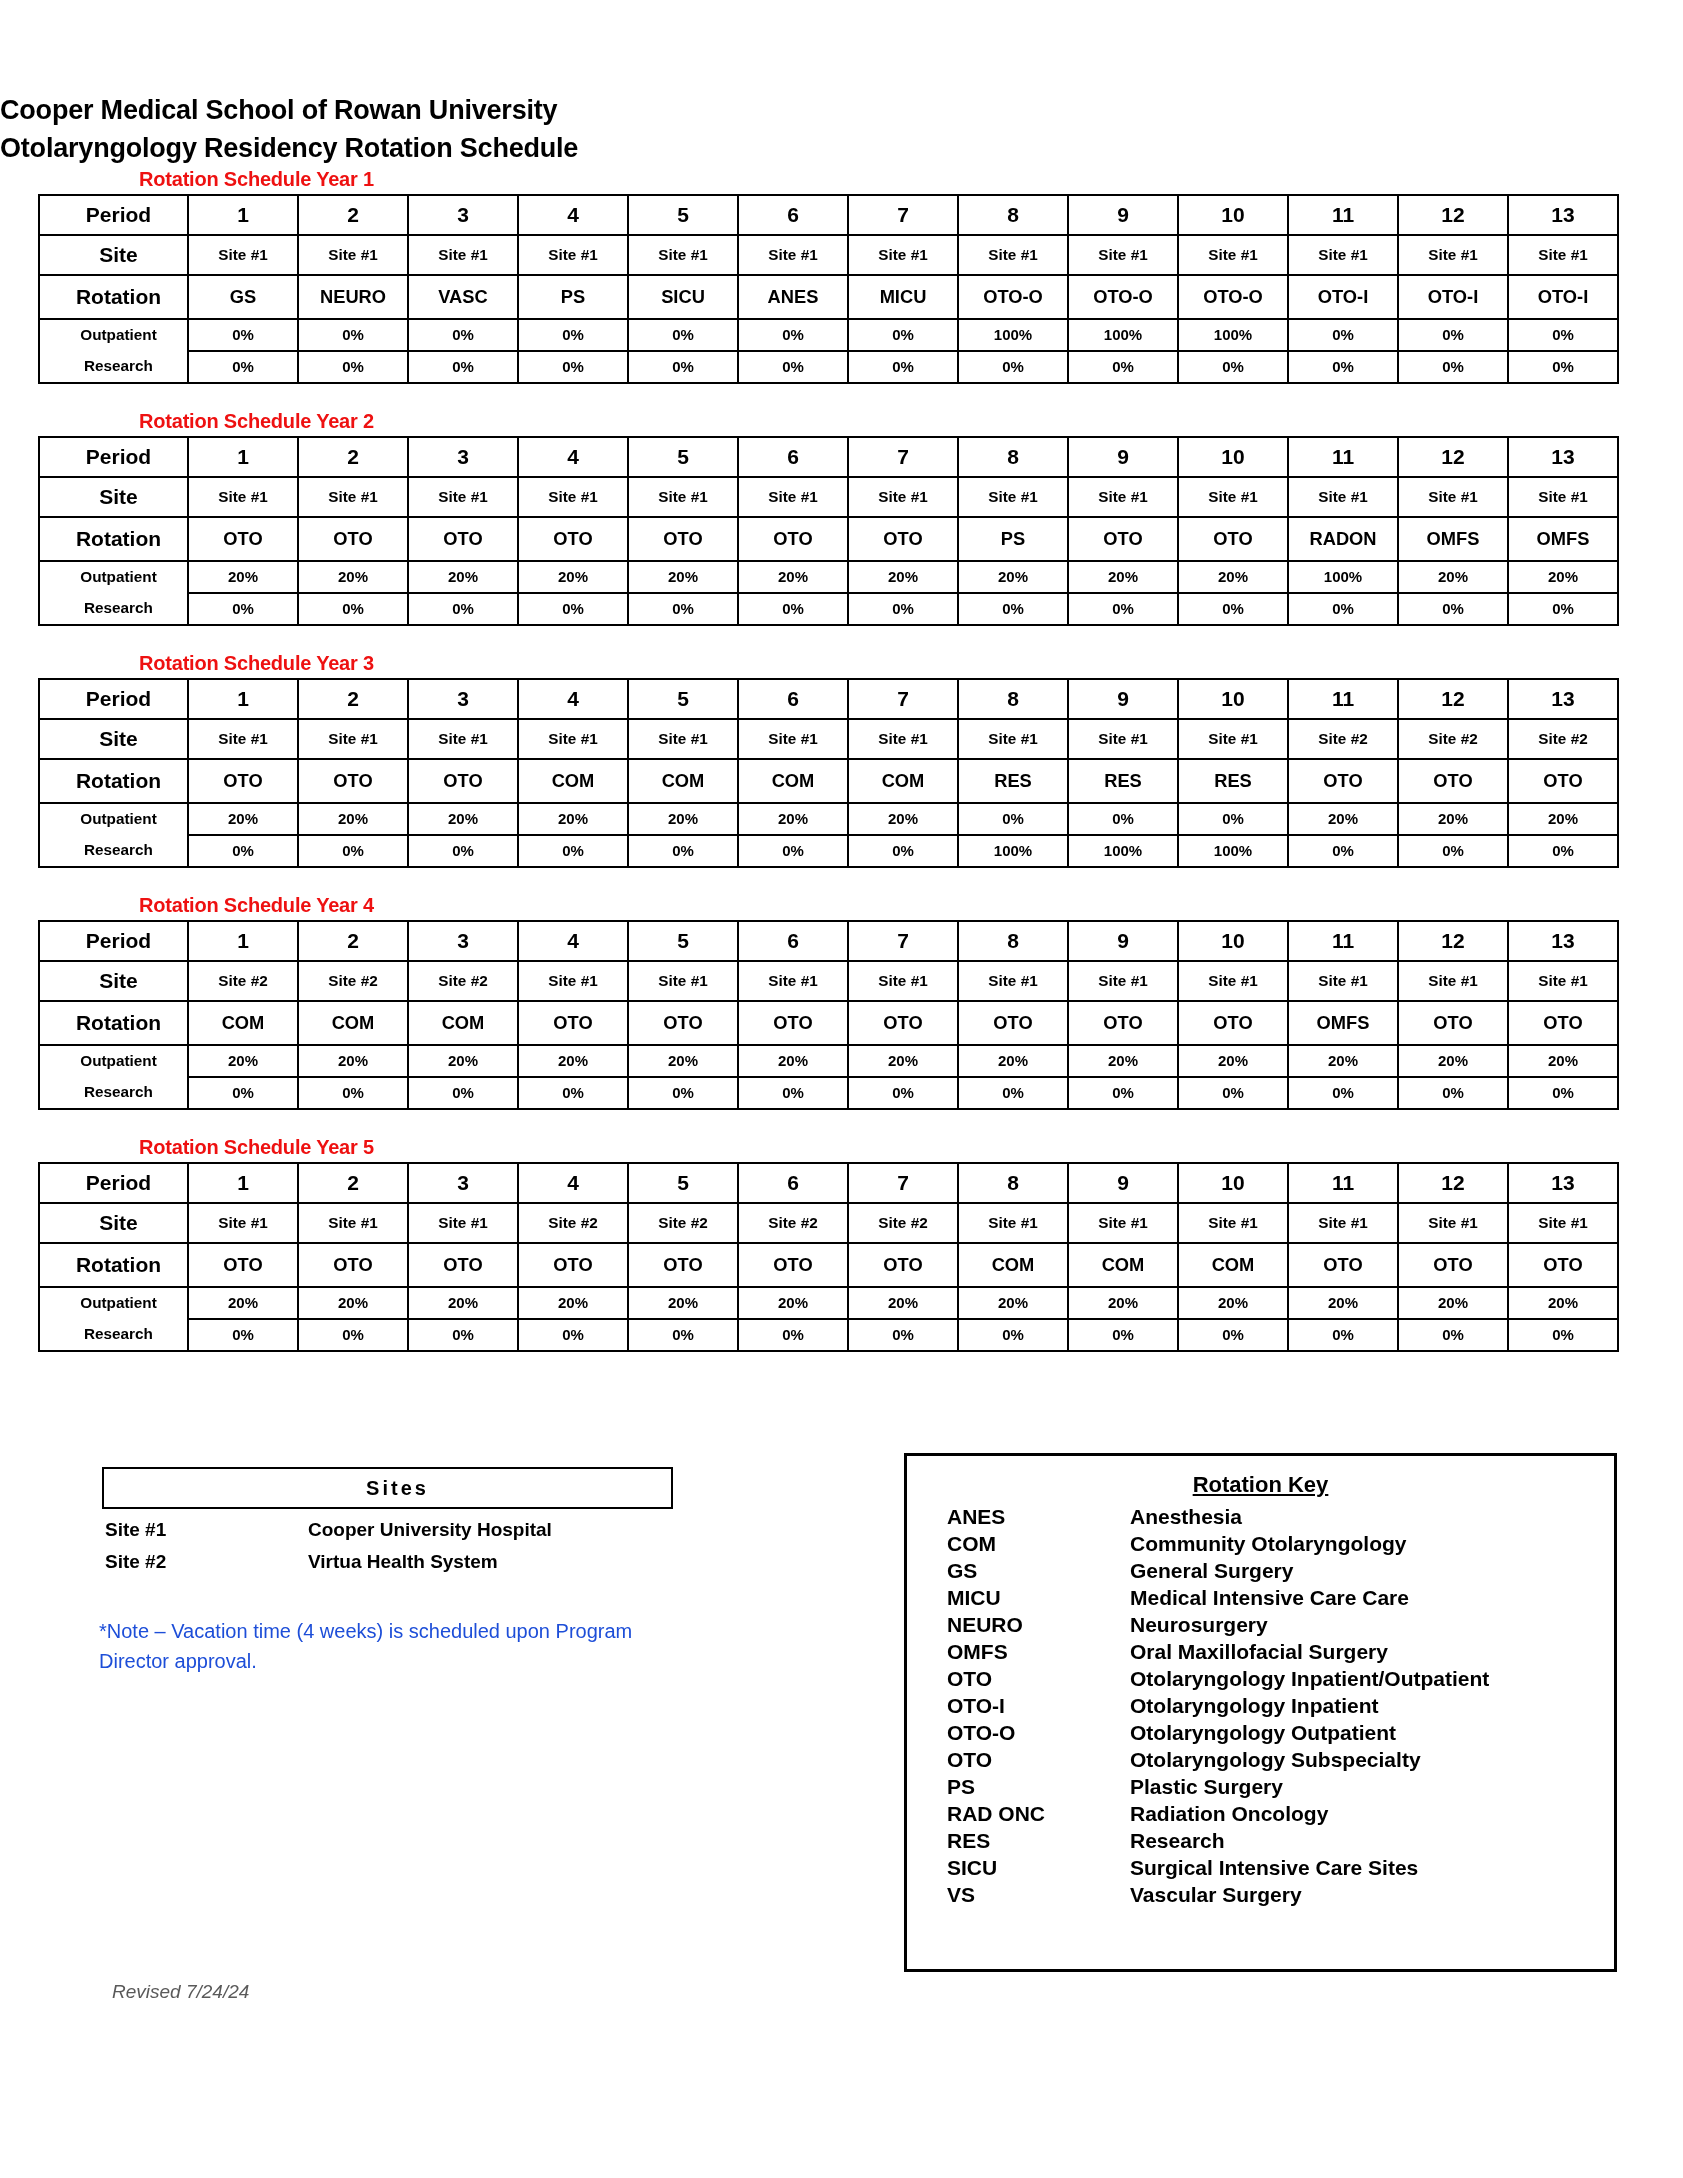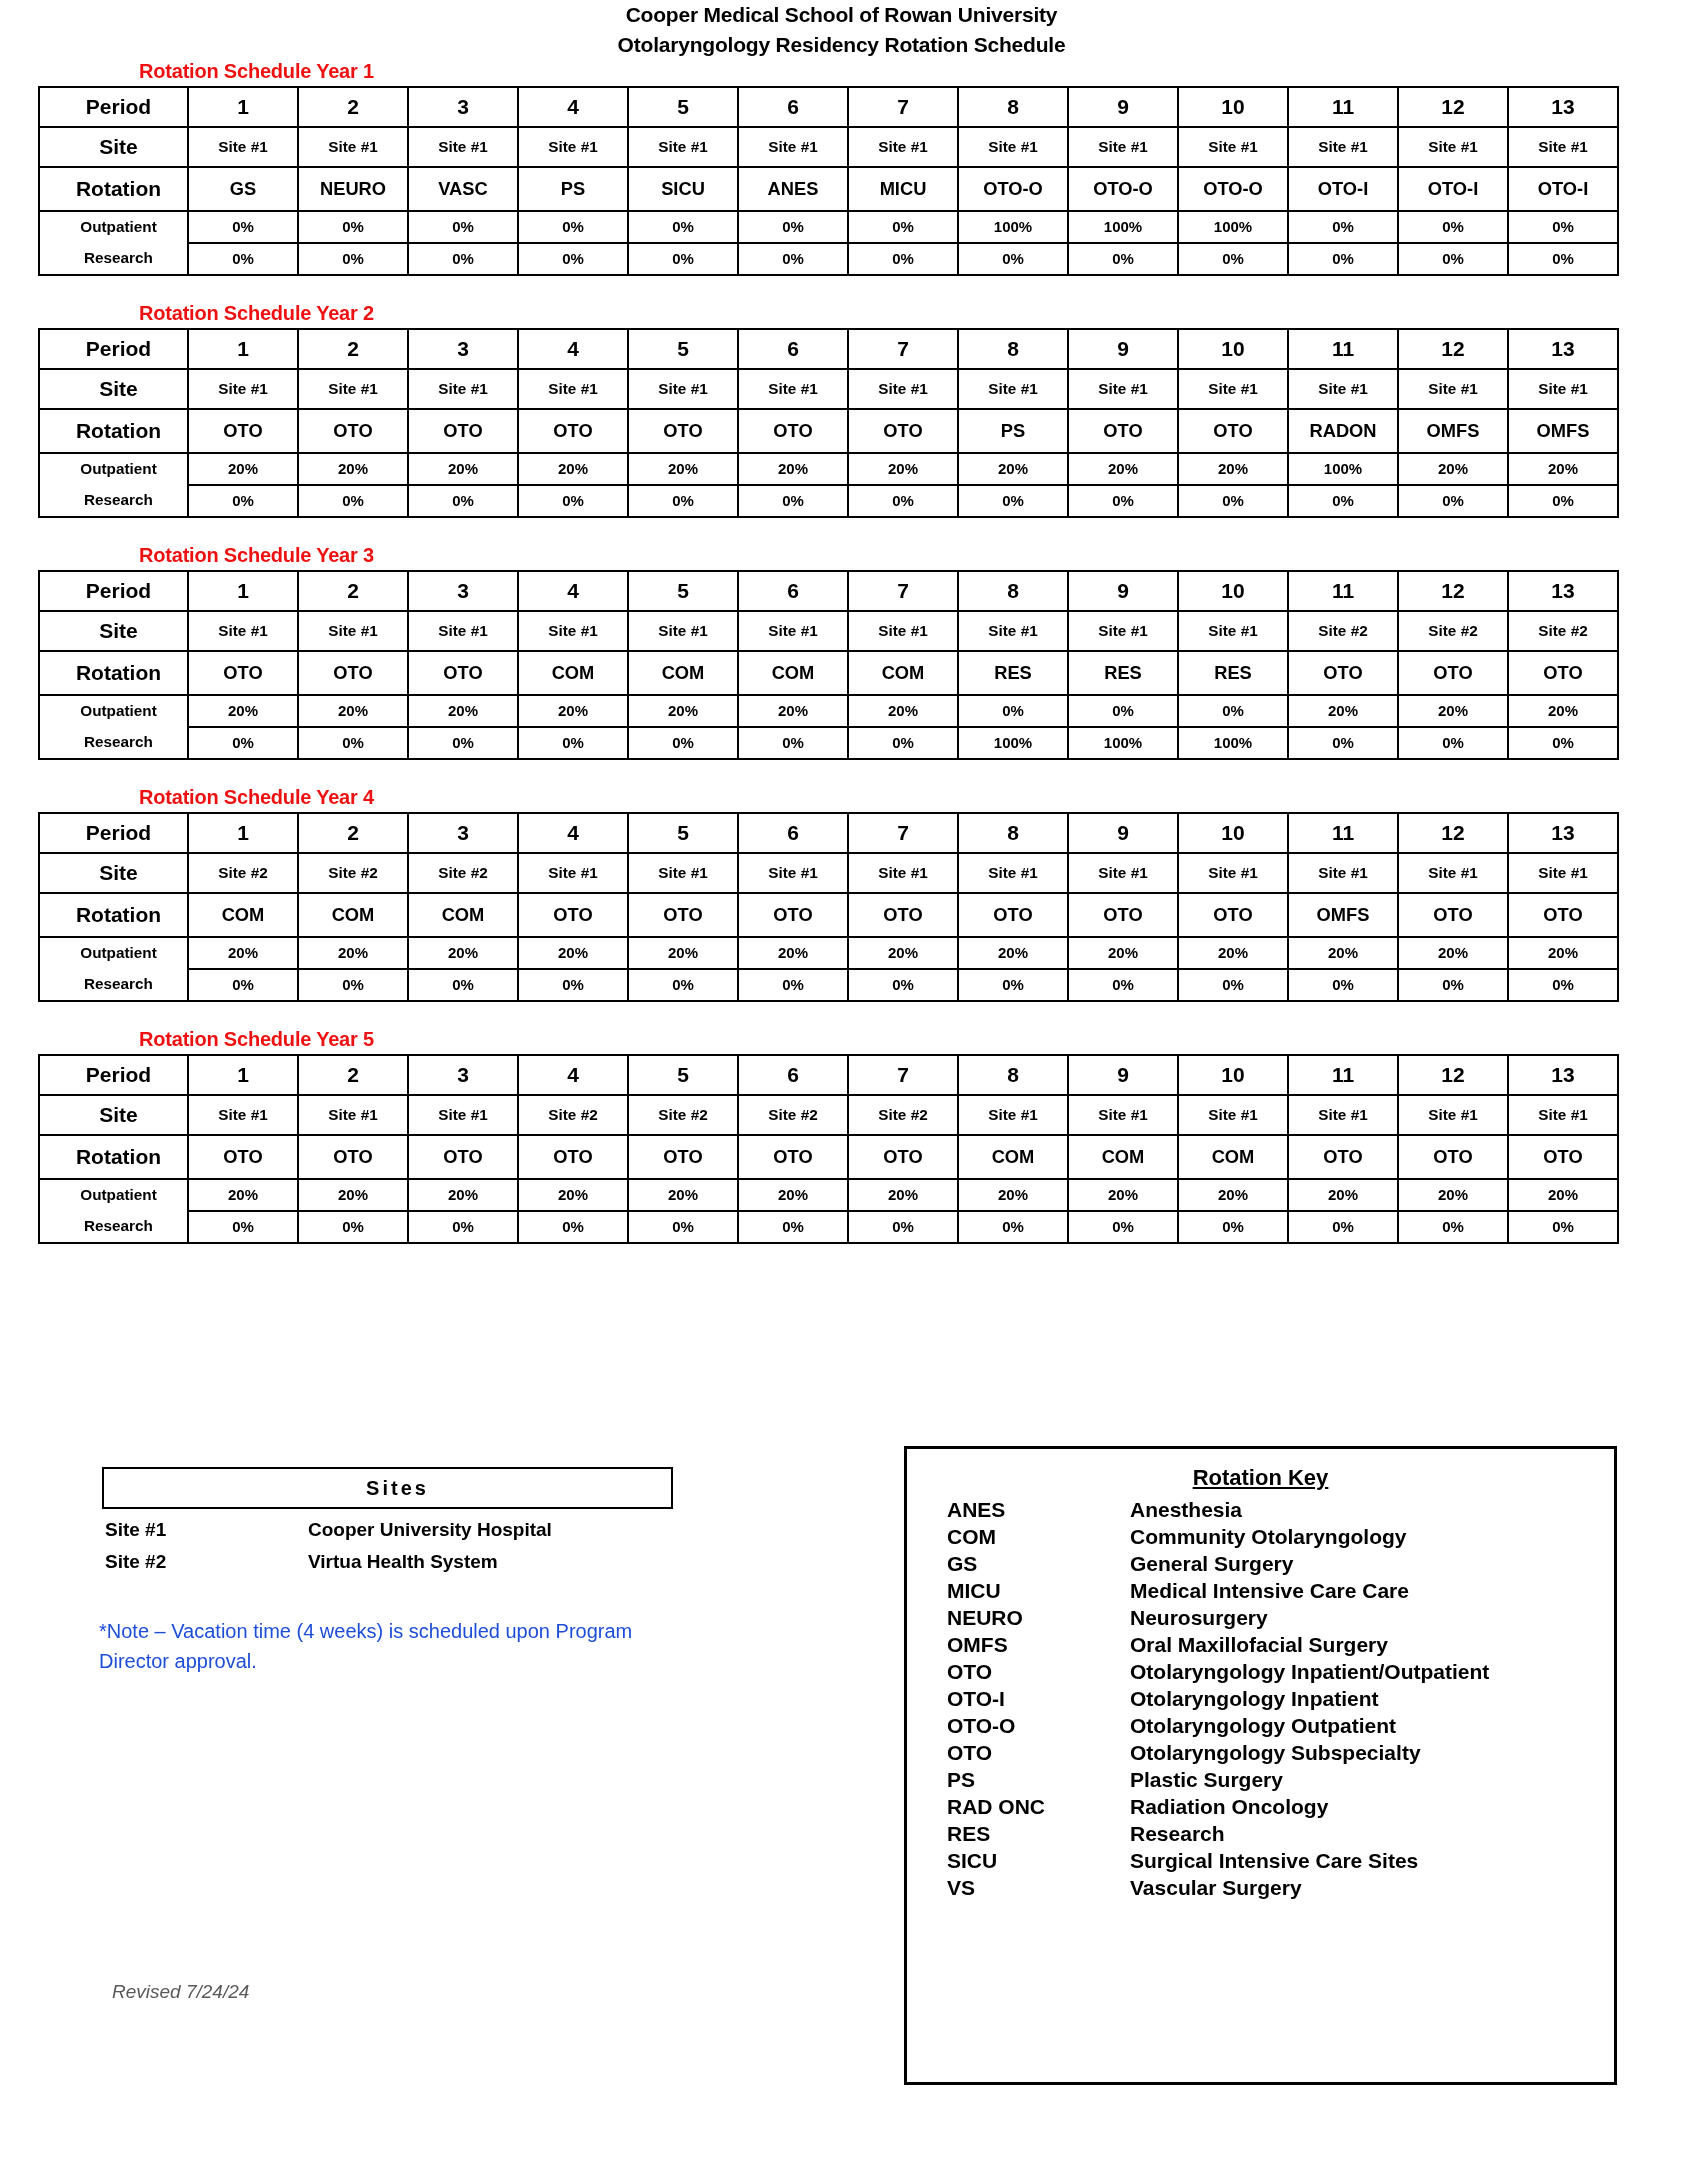--- a/index.html
+++ b/index.html
@@ -11,25 +11,26 @@
     width: 1683px;
     height: 2178px;
     font-family: "Liberation Sans", sans-serif;
     color: #000000;
     position: relative;
     overflow: hidden;
   }
 
   
   .doc-title {
-    text-align: center;
+    text-align: left;
     font-weight: bold;
-    font-size: 21px;
+    font-size: 27px;
     line-height: 1.42;
     letter-spacing: -0.2px;
+    padding-top: 91px;
   }
   .doc-title .line { display: block; }
 
   
   .year-block { margin: 0 0 0 0; }
 
   .year-label {
     color: #ee1111;
     font-weight: bold;
     font-size: 20px;
@@ -135,23 +136,23 @@
     left: 112px;
     top: 541px;
     font-style: italic;
     font-size: 19px;
     color: #5a5a5a;
   }
 
   .key-box {
     position: absolute;
     left: 904px;
-    top: 6px;
+    top: 13px;
     width: 713px;
-    height: 639px;
+    height: 519px;
     border: 3px solid #000;
     box-sizing: border-box;
   }
   .key-title {
     text-align: center;
     font-weight: bold;
     font-size: 22px;
     text-decoration: underline;
     margin-top: 16px;
     margin-bottom: 6px;

